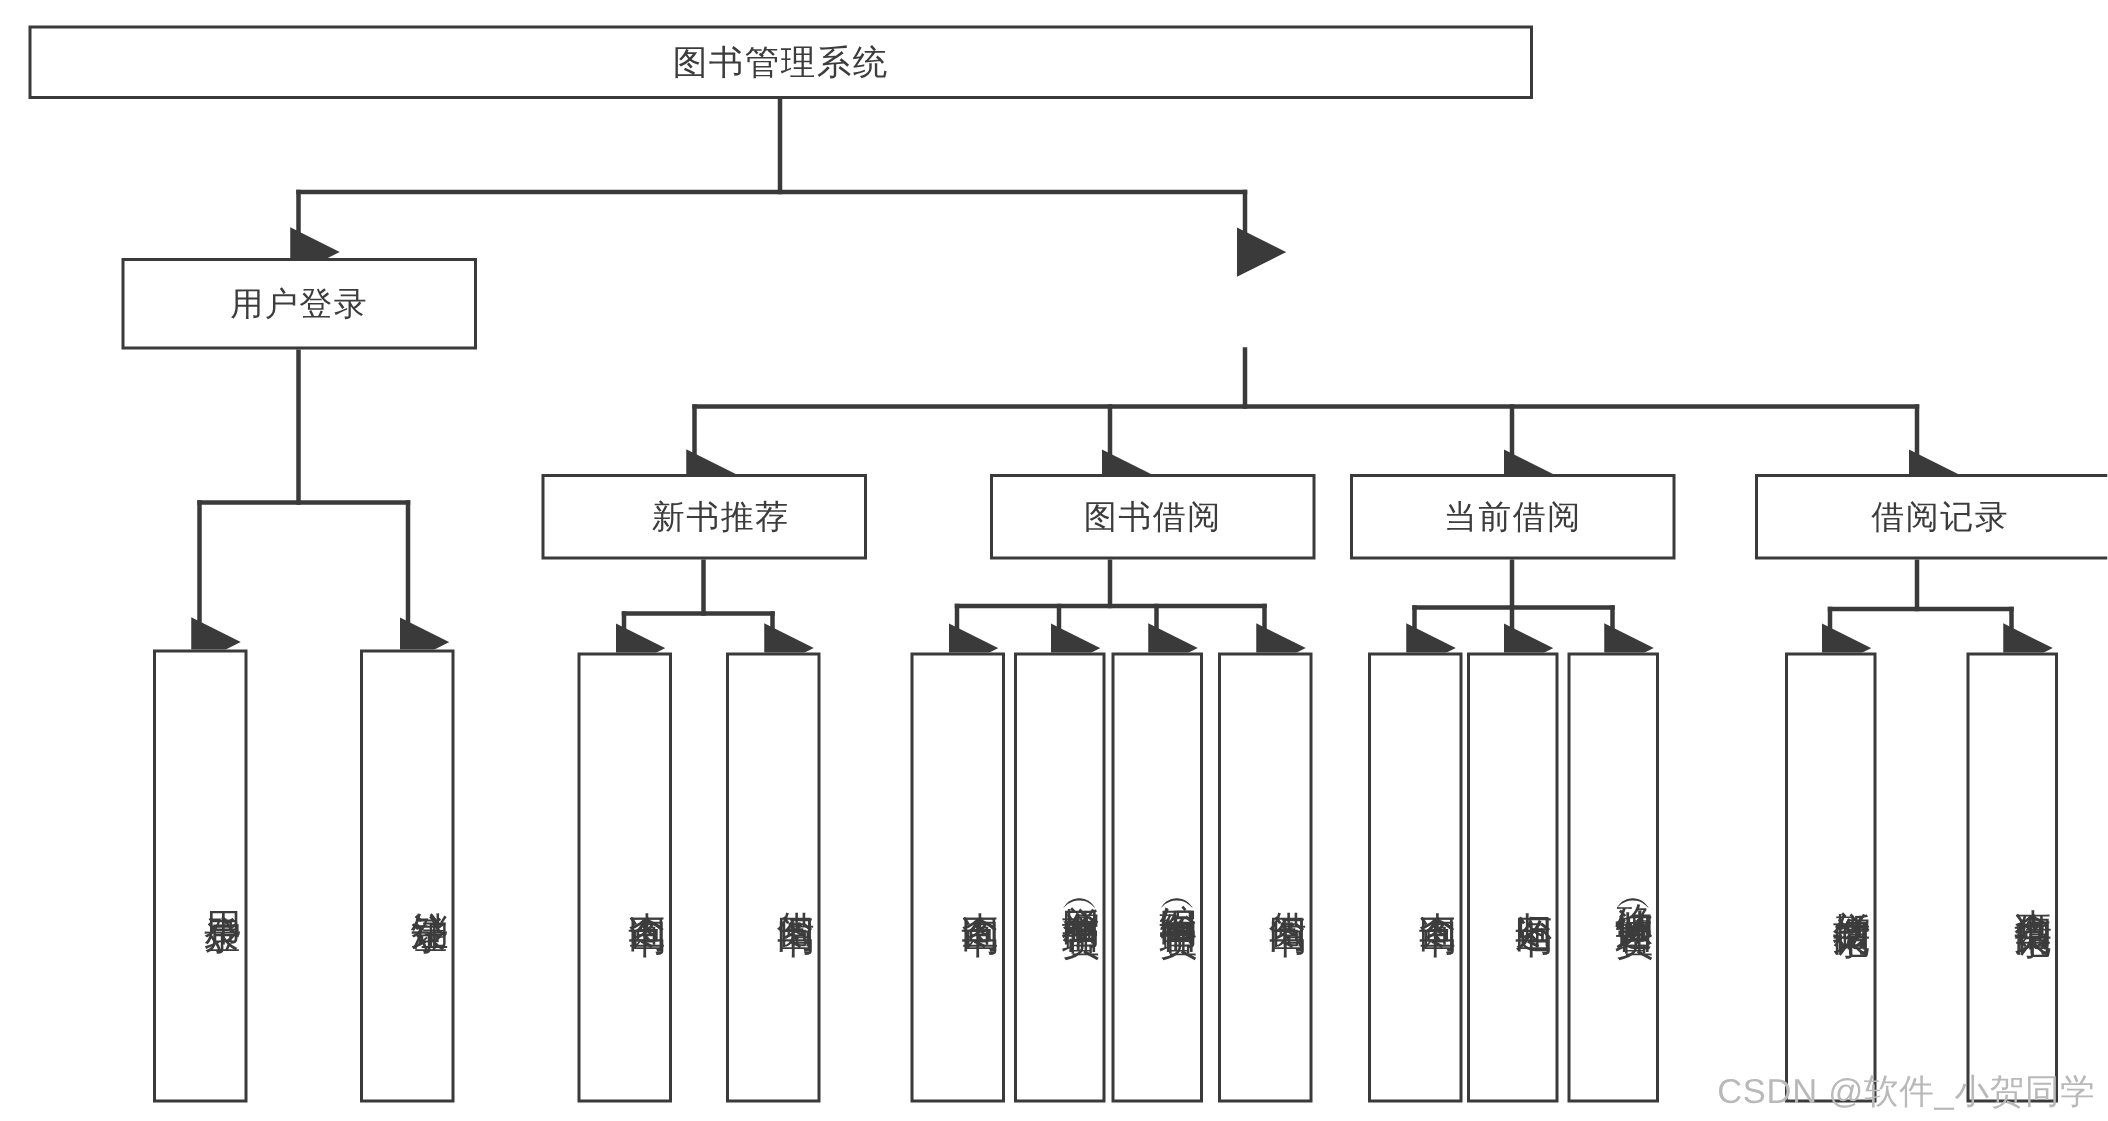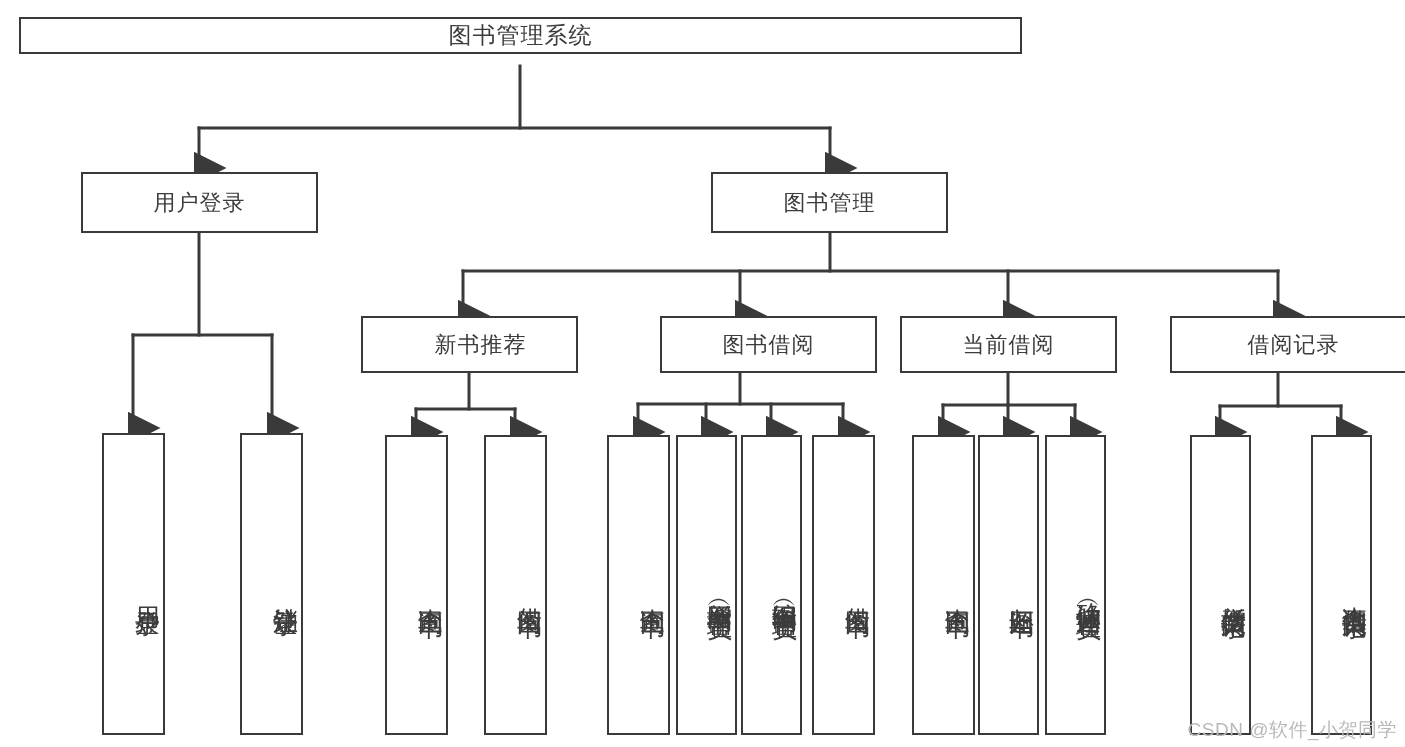--- a/index.html
+++ b/index.html
@@ -56,21 +56,21 @@
   }
   .node-v .vlabel {
     writing-mode: vertical-rl;
     text-orientation: upright;
     white-space: nowrap;
   }
   .watermark {
     position: absolute;
     right: 8px;
     bottom: 4px;
-    font-size: 19px;
+    font-size: 23px;
     color: #b9b9b9;
     letter-spacing: 0.5px;
     white-space: nowrap;
     user-select: none;
   }
 </style>
 </head>
 <body>
 
 <div id="canvas">
@@ -119,29 +119,26 @@
       <path d="M 1008 405 L 1008 432" marker-end="url(#arrow)"></path>
       <path d="M 1075 405 L 1075 432" marker-end="url(#arrow)"></path>
 
       <path d="M 1278 373 L 1278 406"></path>
       <path d="M 1220 406 L 1341 406"></path>
       <path d="M 1220 406 L 1220 432" marker-end="url(#arrow)"></path>
       <path d="M 1341 406 L 1341 432" marker-end="url(#arrow)"></path>
     </g>
   </svg>
 
-  <div class="node node-h node-root" style="left:19px; top:17px; width:1003px; height:37px;">
+  <div class="node node-h node-root" style="left:19px; top:17px; width:1003px; height:49px;">
     <span>图书管理系统</span>
   </div>
 
   <div class="node node-h" style="left:81px; top:172px; width:237px; height:61px;">
     <span>用户登录</span>
-  </div>
-  <div class="node node-h" style="left:711px; top:172px; width:237px; height:61px;">
-    <span>图书管理</span>
   </div>
 
   <div class="node node-h" style="left:361px; top:316px; width:217px; height:57px;padding-left:22px;">
     <span>新书推荐</span>
   </div>
   <div class="node node-h" style="left:660px; top:316px; width:217px; height:57px;">
     <span>图书借阅</span>
   </div>
   <div class="node node-h" style="left:900px; top:316px; width:217px; height:57px;">
     <span>当前借阅</span>

